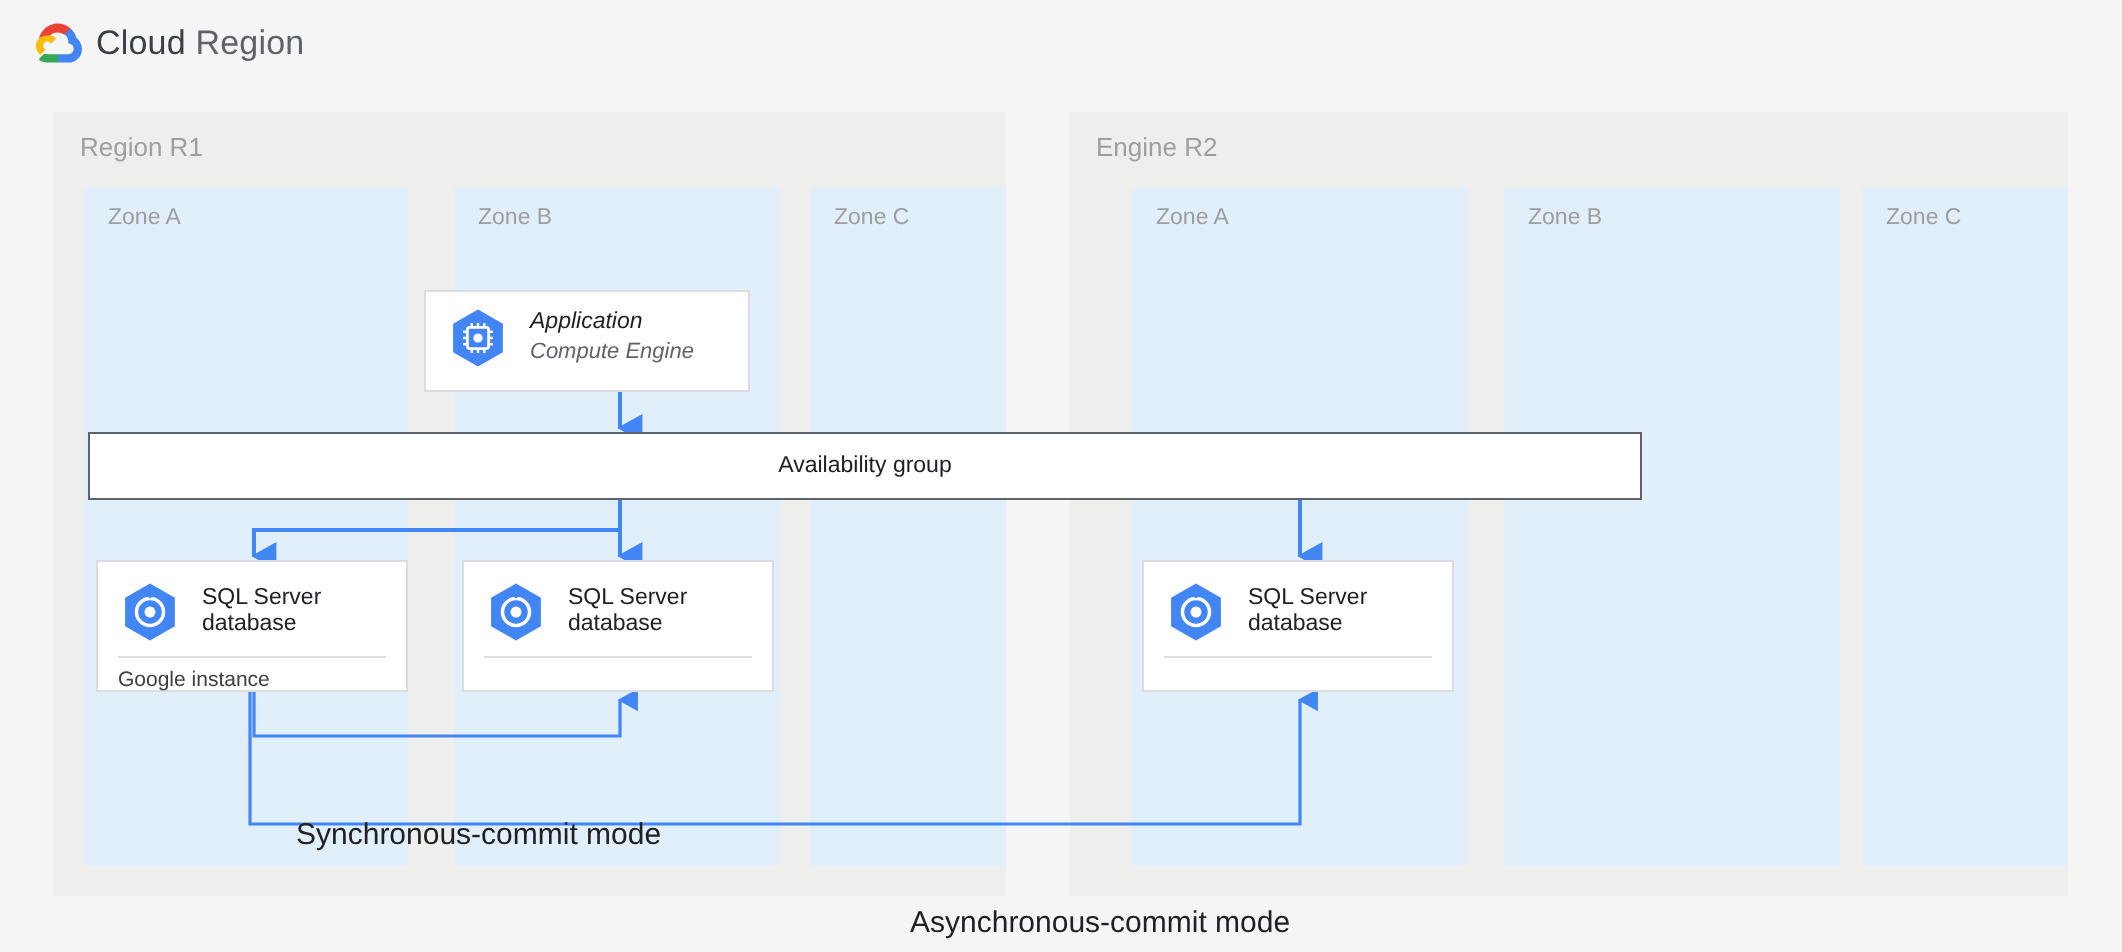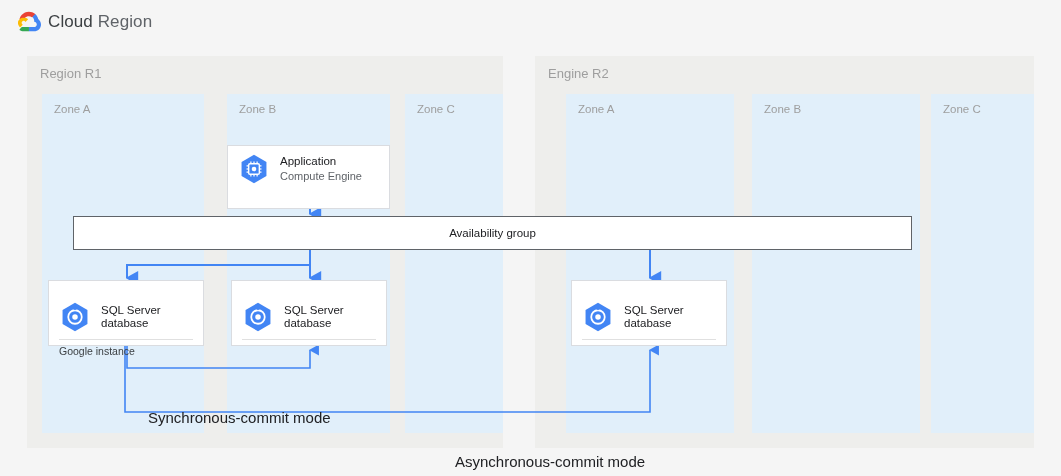--- a/index.html
+++ b/index.html
@@ -74,21 +74,21 @@
   .node {
     position: absolute;
     background: #ffffff;
     border: 1px solid #dadce0;
     box-sizing: border-box;
     z-index: 6;
   }
   .node-top {
     display: flex;
     align-items: center;
-    padding: 20px 10px 6px 10px;
+    padding: 9px 10px 6px 10px;
   }
   .node-icon {
     width: 32px; height: 32px;
     flex: 0 0 32px;
     margin-right: 10px;
   }
   .node-text {
     display: flex;
     flex-direction: column;
     justify-content: center;
@@ -208,21 +208,21 @@
 
     <path d="M 310 205 L 310 234" stroke="#4285f4" stroke-width="2" fill="none" marker-end="url(#arrow-down)"></path>
 
     <path d="M 650 205 L 650 234" stroke="#4285f4" stroke-width="2" fill="none" marker-end="url(#arrow-down)"></path>
 
     <path d="M 127 302 L 127 324 L 310 324 L 310 306" stroke="#4285f4" stroke-width="1.6" fill="none" marker-end="url(#arrow-up)"></path>
 
     <path d="M 125 302 L 125 368 L 650 368 L 650 306" stroke="#4285f4" stroke-width="1.6" fill="none" marker-end="url(#arrow-up)"></path>
   </svg>
 
-  <div class="node" style="left:227px; top:101px; width:163px; height:64px;">
+  <div class="node" style="left:212px; top:101px; width:163px; height:51px;font-style:italic;">
     <div class="node-top" style="padding:7px 10px;">
       <svg class="node-icon" viewBox="0 0 36 36">
         <polygon points="18,2 32,10 32,26 18,34 4,26 4,10" fill="#4285f4"></polygon>
         <rect x="12" y="12" width="12" height="12" rx="1.5" fill="none" stroke="#ffffff" stroke-width="1.6"></rect>
         <circle cx="18" cy="18" r="2.6" fill="#ffffff"></circle>
         <g stroke="#ffffff" stroke-width="1.4">
           <line x1="14.5" y1="9.6" x2="14.5" y2="12"></line>
             <line x1="18" y1="9.6" x2="18" y2="12"></line>
             <line x1="21.5" y1="9.6" x2="21.5" y2="12"></line>
           <line x1="14.5" y1="24" x2="14.5" y2="26.4"></line>
@@ -236,21 +236,21 @@
             <line x1="24" y1="21.5" x2="26.4" y2="21.5"></line>
         </g>
       </svg>
       <div class="node-text">
         <div class="node-title">Application</div>
         <div class="node-sub">Compute Engine</div>
       </div>
     </div>
   </div>
 
-  <div id="ag-bar" style="left:44px; top:172px; width:839px; height:34px;margin-left:29px;">
+  <div id="ag-bar" style="left:44px; top:172px; width:777px; height:34px;">
     <span id="ag-bar-label">Availability group</span>
   </div>
 
   <div class="node" style="left:48px; top:236px; width:156px; height:66px;">
     <div class="node-top">
       <svg class="node-icon" viewBox="0 0 36 36">
         <polygon points="18,2 32,10 32,26 18,34 4,26 4,10" fill="#4285f4"></polygon>
         <circle cx="18" cy="18" r="7.6" fill="none" stroke="#ffffff" stroke-width="2"></circle>
         <circle cx="18" cy="18" r="3.1" fill="#ffffff"></circle>
         <path d="M 18 10.4 L 22 7.2 L 14 7.2 Z" fill="#4285f4"></path>

